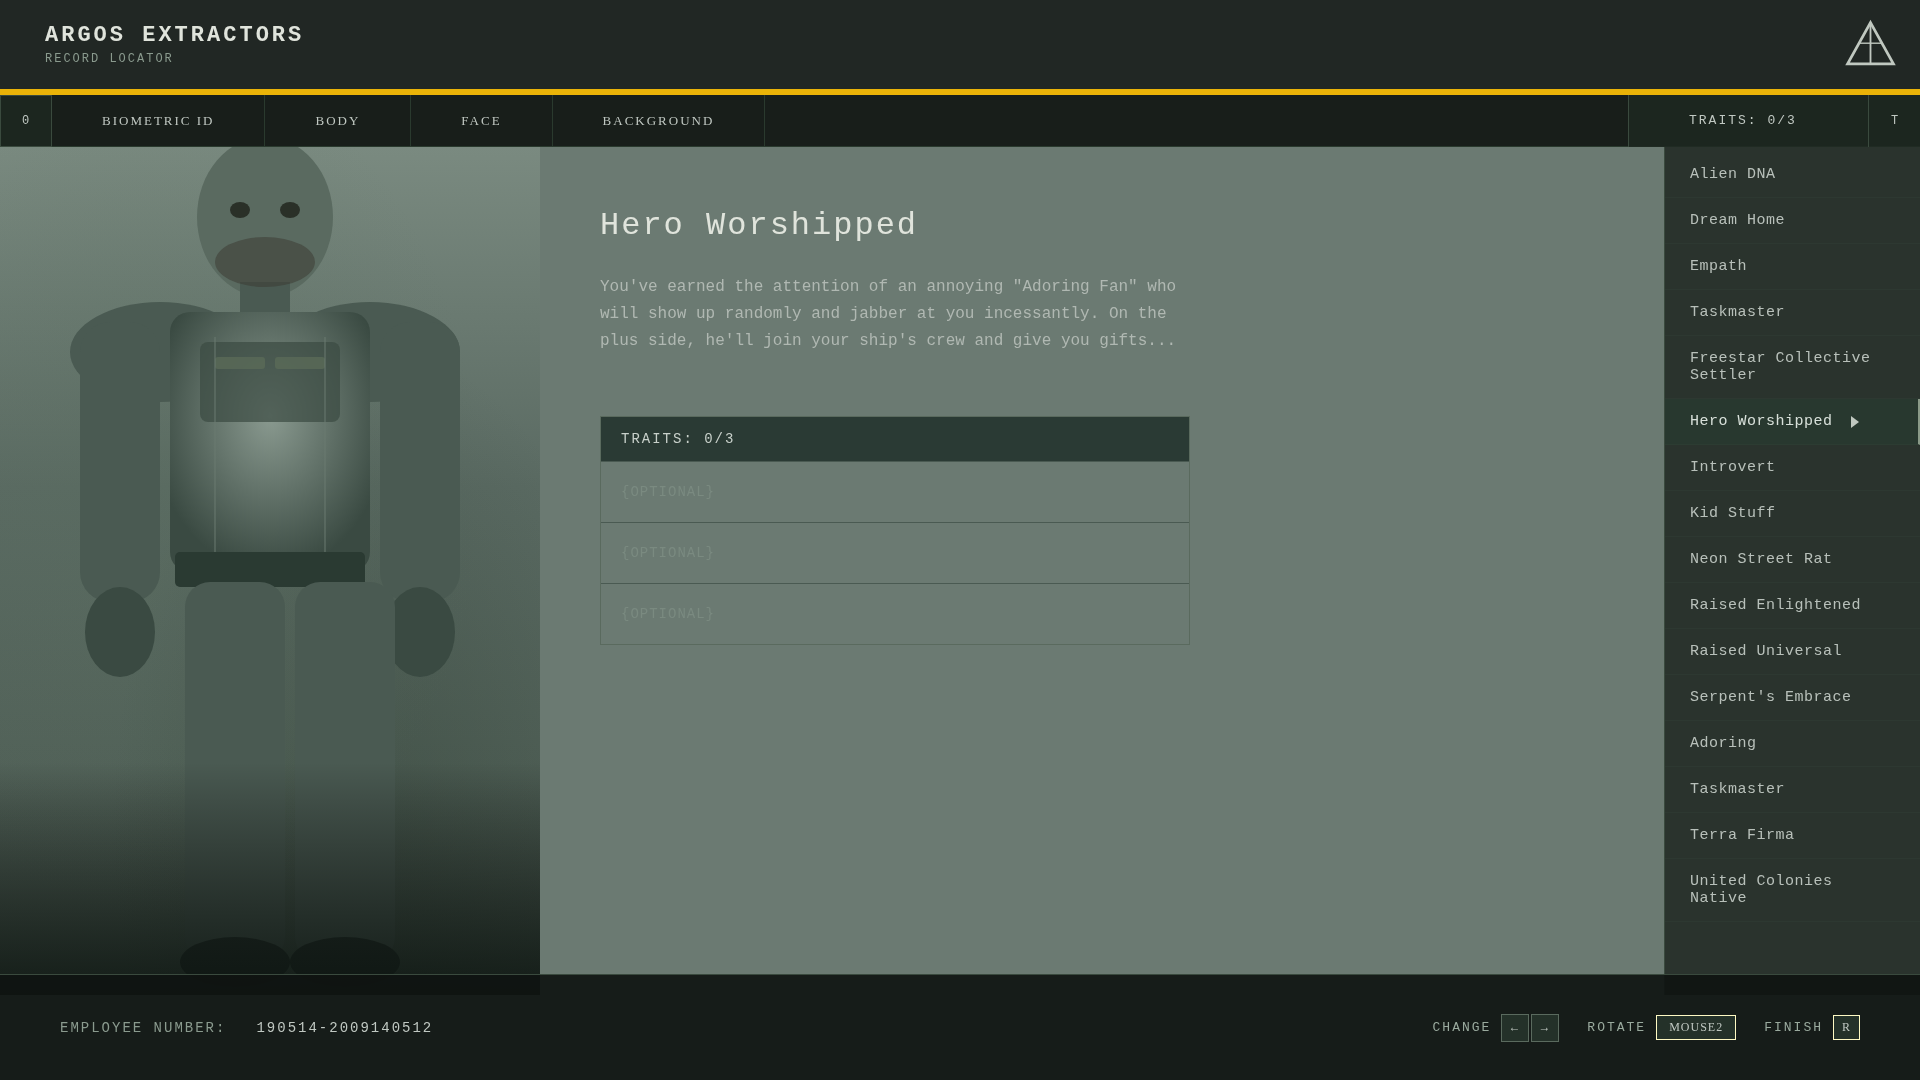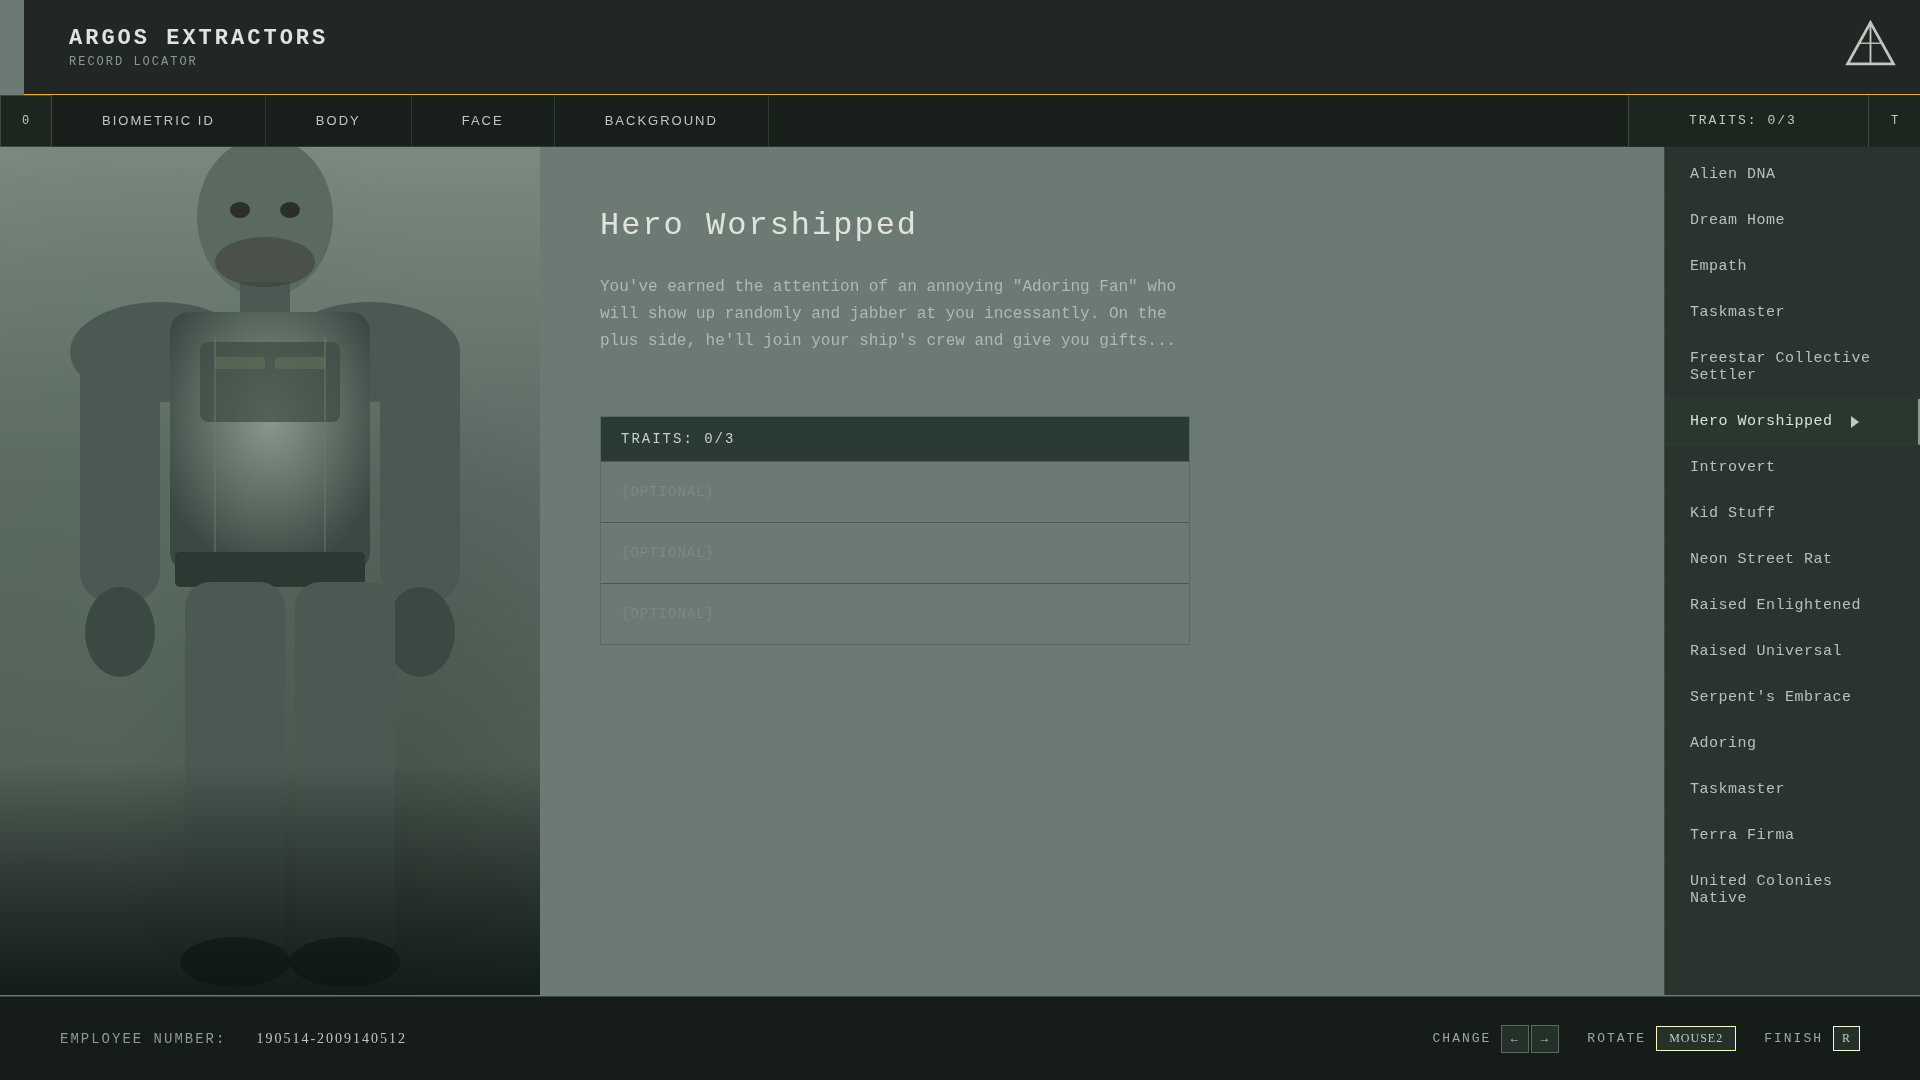--- a/index.html
+++ b/index.html
@@ -17,22 +17,21 @@
     
     .top-bar {
       position: absolute;
       top: 0;
       left: 0;
       right: 0;
       height: 95px;
       background: rgba(20, 25, 22, 0.85);
       display: flex;
       align-items: stretch;
-      border-bottom: 1px solid #eab308;
-      margin-left: 24px;
+      border-bottom: 6px solid #eab308;
     }
 
     .title-block {
       display: flex;
       flex-direction: column;
       justify-content: center;
       padding: 0 15px;
       min-width: 460px;
     }
 
@@ -105,21 +104,21 @@
       border: none;
       border-right: 1px solid #2a3a2e;
       color: #c0c8c2;
       font-size: 13px;
       letter-spacing: 2px;
       text-transform: uppercase;
       padding: 0 50px;
       display: flex;
       align-items: center;
       cursor: pointer;
-      font-family: Liberation Sans, sans-serif;
+      font-family: Liberation Serif, serif;
     }
 
     .nav-tab-right {
       margin-left: auto;
       display: flex;
       align-items: center;
       gap: 0;
     }
 
     .traits-label {
@@ -240,41 +239,40 @@
       border-right: 2px solid #8a9a88;
       color: #d8e0da;
     }
 
     
     .bottom-bar {
       position: absolute;
       bottom: 0;
       left: 0;
       right: 0;
-      height: 84px;
+      height: 106px;
       background: rgba(15, 20, 17, 0.92);
       border-top: 1px solid #3a4a3e;
       display: flex;
       align-items: center;
       padding: 0 60px;
     }
 
     .employee-label {
       font-size: 14px;
       letter-spacing: 2px;
       color: #8a9a8e;
       text-transform: uppercase;
       margin-right: 30px;
     }
 
     .employee-number {
       font-size: 14px;
       letter-spacing: 2px;
       color: #c0c8c2;
-      font-family: Liberation Serif, serif;
     }
 
     .bottom-right {
       margin-left: auto;
       display: flex;
       align-items: center;
       gap: 28px;
     }
 
     .bottom-action {

